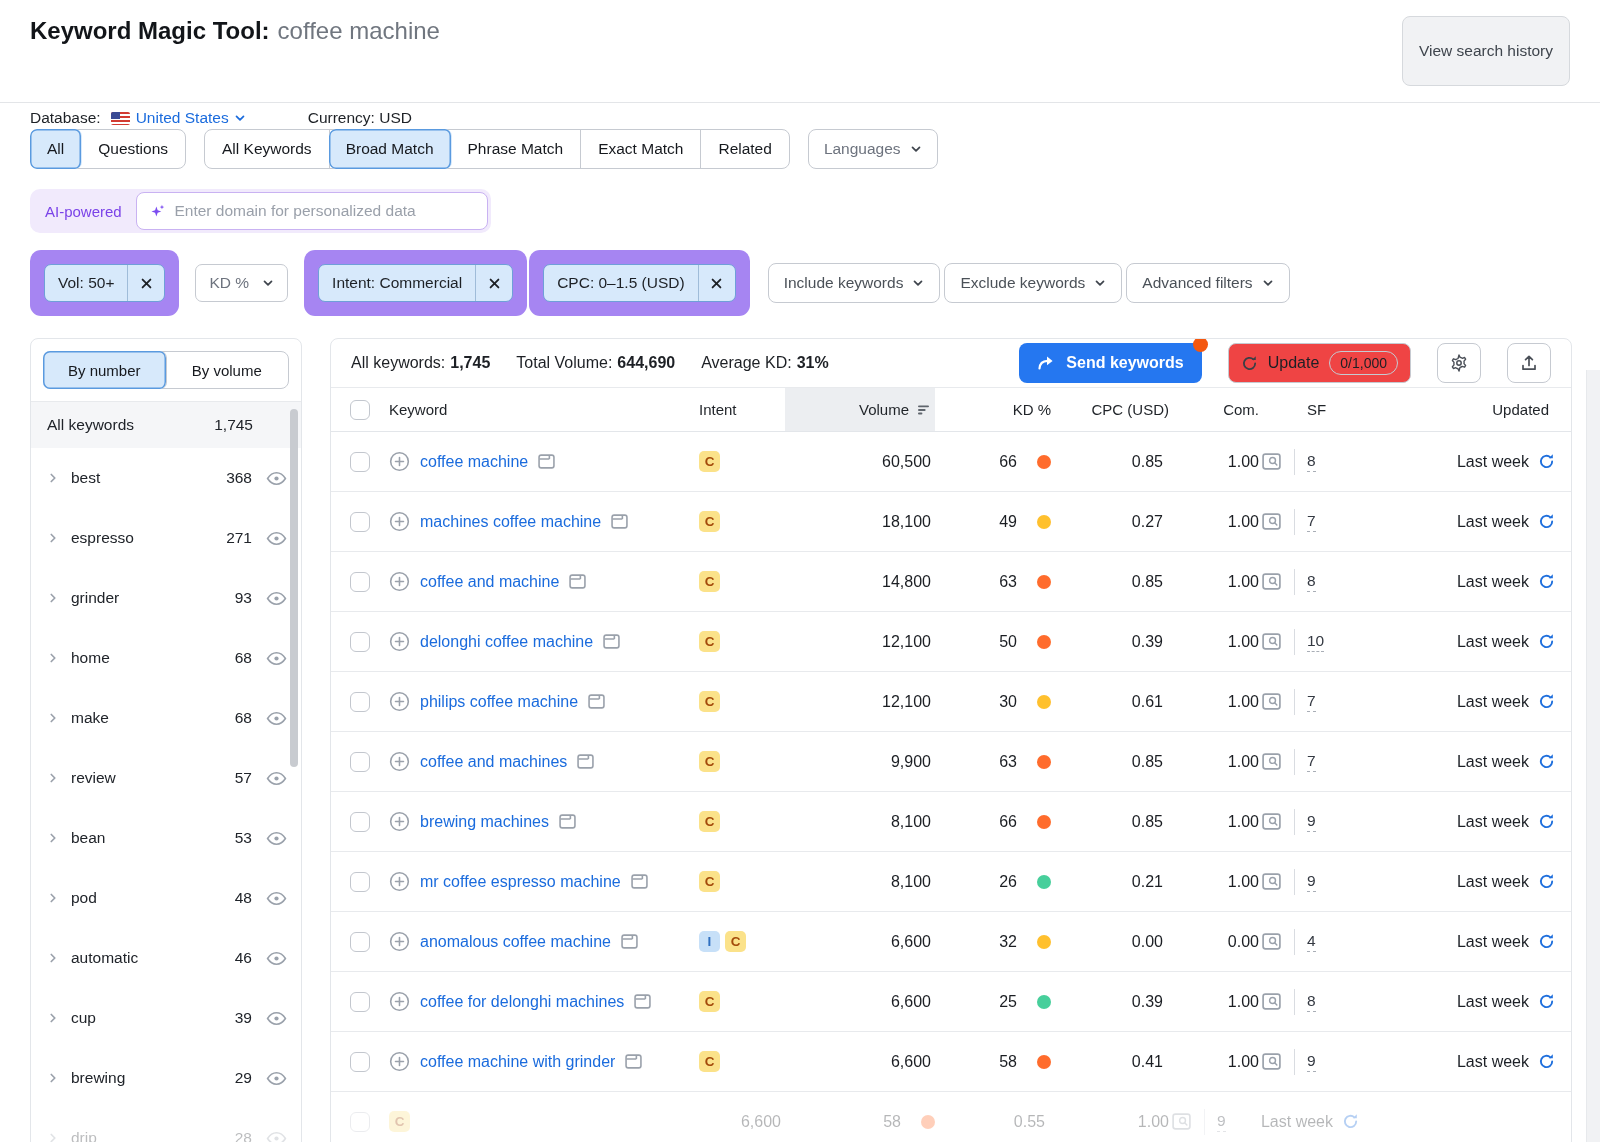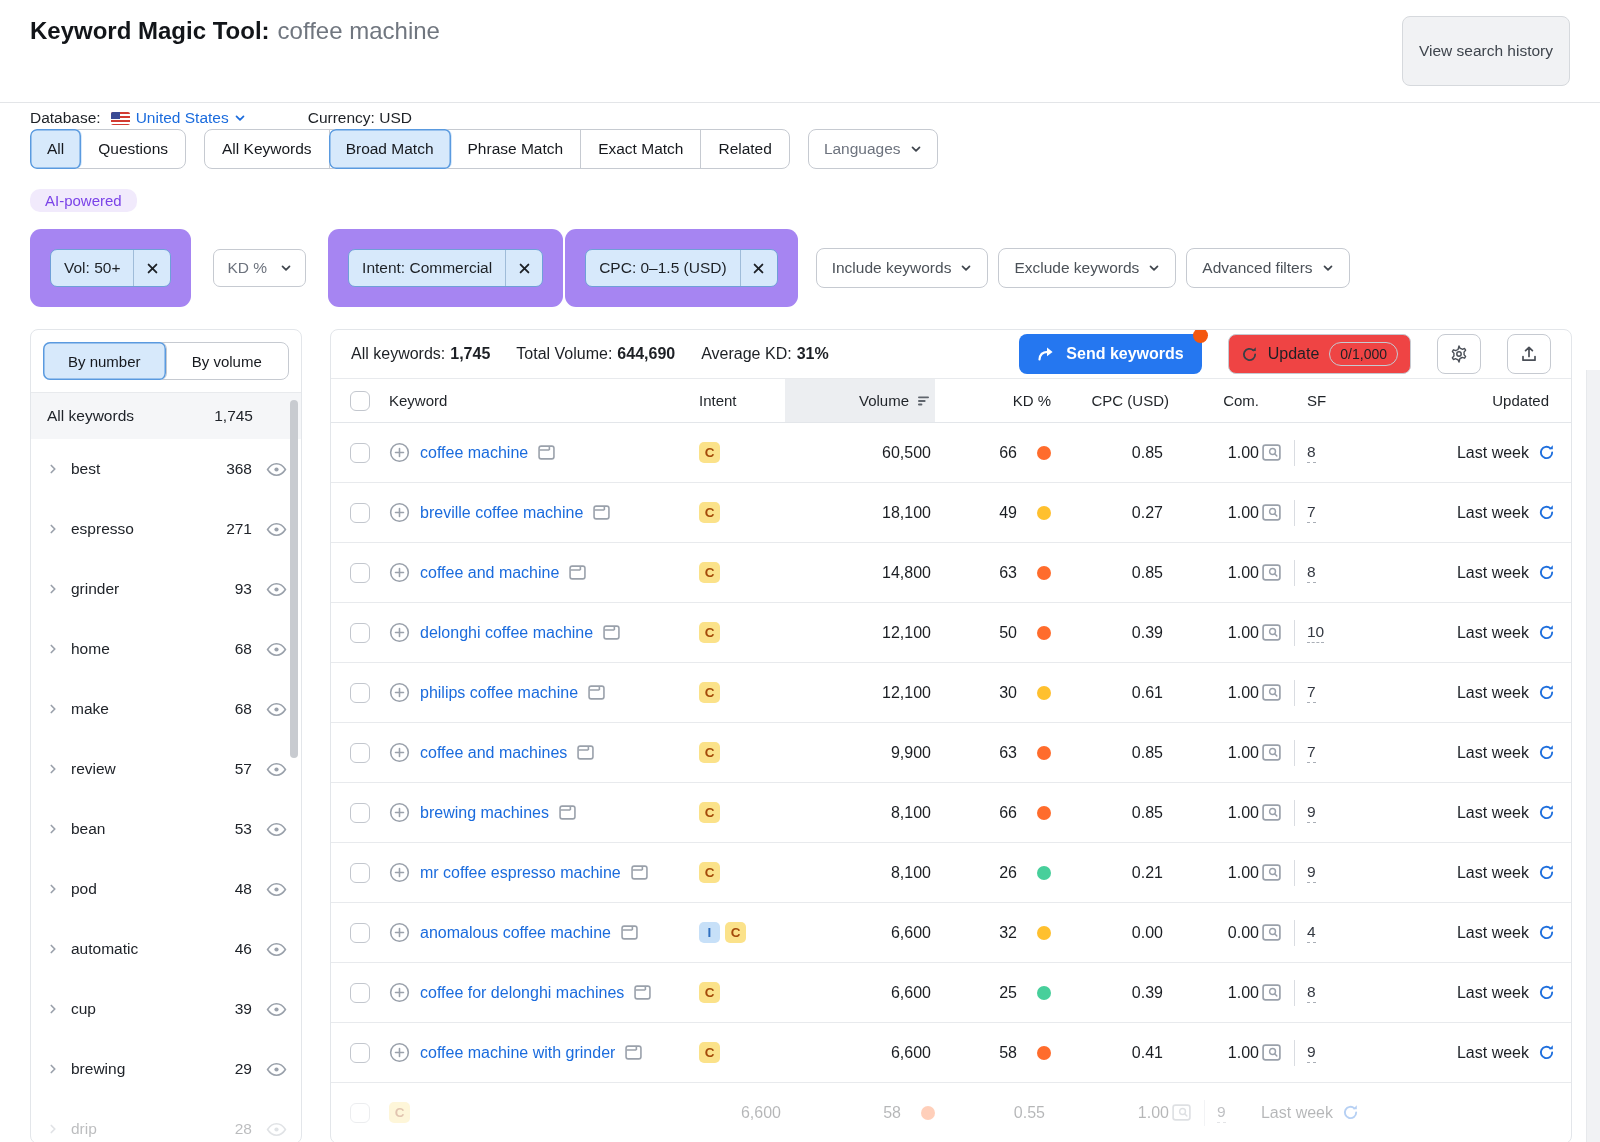--- a/index.html
+++ b/index.html
@@ -39,21 +39,21 @@
     align-items:center;gap:9px;padding:0 15px;font-size:15.5px;color:var(--muted);cursor:pointer;font-family:inherit}
   .lang-btn svg{color:#3f454d}
   .ai-row{margin-top:20px;display:flex}
   .ai-wrap{display:flex;align-items:center;background:#f1eafc;border-radius:10px;padding:3px;gap:2px}
   .ai-badge{color:#7a42e8;font-size:15px;padding:0 12px;white-space:nowrap}
   .ai-input{display:flex;align-items:center;gap:9px;background:#fff;border:1px solid #c9b2f2;border-radius:8px;
     height:38px;padding:0 13px;width:352px}
   .ai-input input{border:none;outline:none;font-size:15.5px;font-family:inherit;color:#2a2f36;width:100%;background:transparent}
   .ai-input input::placeholder{color:#9aa0aa}
   .filters-row{margin-top:17px;display:flex;align-items:center;gap:10px}
-  .chip-wrap{padding:20px;border-radius:11px}
+  .chip-wrap{padding:14px;border-radius:11px}
   .chip-wrap.ring{background:var(--purple)}
   .chip{display:flex;align-items:center;height:38px;border-radius:7px;border:1px solid var(--border);
     background:#fff;font-size:15.5px;cursor:pointer}
   .chip.active{background:#d7e9fb;border-color:#6f9fd8}
   .chip .seg-label{padding:0 13px;white-space:nowrap;color:#1d2126}
   .chip.plain .seg-label{color:var(--muted)}
   .chip .chip-close{width:37px;align-self:stretch;display:flex;align-items:center;justify-content:center;
     border-left:1px solid #9fbcd9;color:#1d2126}
   .chip .chip-chev{padding-right:13px;color:#3f454d}
   .drop-btn{height:40px;border:1px solid var(--border);border-radius:8px;background:#fff;display:flex;
@@ -182,20 +182,27 @@
       <span>Languages</span>
       <svg width="12" height="12" viewBox="0 0 12 12">
           <path d="M2.5 4.3l3.5 3.5 3.5-3.5" fill="none" stroke="currentColor" stroke-width="1.7" stroke-linecap="round" stroke-linejoin="round"></path>
         </svg>
     </button>
   </div>
 
   <div class="ai-row">
     <div class="ai-wrap">
       <span class="ai-badge">AI-powered</span>
+      <div class="ai-input">
+        <svg width="17" height="17" viewBox="0 0 16 16" fill="#7c4df0">
+          <path d="M6.5 3l1.3 3.7L11.5 8l-3.7 1.3L6.5 13 5.2 9.3 1.5 8l3.7-1.3z"></path>
+          <path d="M12.2 1.2l.6 1.7 1.7.6-1.7.6-.6 1.7-.6-1.7-1.7-.6 1.7-.6z"></path>
+        </svg>
+        <input type="text" placeholder="Enter domain for personalized data" style="">
+      </div>
     </div>
   </div>
 
   <div class="filters-row">
     <span id="chips-mount" style="display:flex;align-items:center;gap:2px">
         <span class="chip-wrap ring">
     <span class="chip active">
       <span class="seg-label">Vol: 50+</span>
       <span class="chip-close">
         <svg width="13" height="13" viewBox="0 0 12 12">
@@ -232,21 +239,21 @@
       <span class="seg-label">CPC: 0–1.5 (USD)</span>
       <span class="chip-close">
         <svg width="13" height="13" viewBox="0 0 12 12">
                 <path d="M2.4 2.4l7.2 7.2M9.6 2.4L2.4 9.6" stroke="currentColor" stroke-width="1.7" stroke-linecap="round"></path>
               </svg>
       </span>
 
     </span>
   </span>
       </span>
-    <span id="dropdowns-mount" style="display:flex;align-items:center;gap:10px;margin-left:8px">
+    <span id="dropdowns-mount" style="display:flex;align-items:center;gap:4px;margin-left:8px">
         <button class="drop-btn">
     <span>Include keywords</span>
     <svg width="12" height="12" viewBox="0 0 12 12">
             <path d="M2.5 4.3l3.5 3.5 3.5-3.5" fill="none" stroke="currentColor" stroke-width="1.7" stroke-linecap="round" stroke-linejoin="round"></path>
           </svg>
   </button>
         <button class="drop-btn">
     <span>Exclude keywords</span>
     <svg width="12" height="12" viewBox="0 0 12 12">
             <path d="M2.5 4.3l3.5 3.5 3.5-3.5" fill="none" stroke="currentColor" stroke-width="1.7" stroke-linecap="round" stroke-linejoin="round"></path>
@@ -518,21 +525,21 @@
   </div>
         <div class="tgrid trow">
     <div class="cell c-check">
             <span class="checkbox"></span>
           </div>
     <div class="cell c-kw">
       <svg class="plus-icon" width="21" height="21" viewBox="0 0 20 20">
         <circle cx="10" cy="10" r="8.4" fill="none" stroke="currentColor" stroke-width="1.5"></circle>
         <path d="M10 6.2v7.6M6.2 10h7.6" stroke="currentColor" stroke-width="1.5" stroke-linecap="round"></path>
       </svg>
-      <a class="kw-link">breville coffee machine</a>
+      <a class="kw-link">machines coffee machine</a>
       <svg class="serp-icon" width="17" height="15" viewBox="0 0 16 14">
         <rect x="1" y="1" width="14" height="12" rx="2" fill="none" stroke="currentColor" stroke-width="1.5"></rect>
         <path d="M1.5 4.6h9.2M10.7 1.5v3.1" stroke="currentColor" stroke-width="1.5"></path>
       </svg>
     </div>
     <div class="cell c-intent">
             <span class="int-badge" style="background: rgb(251, 226, 138); color: rgb(163, 74, 10);">C</span>
           </div>
     <div class="cell c-vol c-num">18,100</div>
     <div class="cell c-kd c-num">

